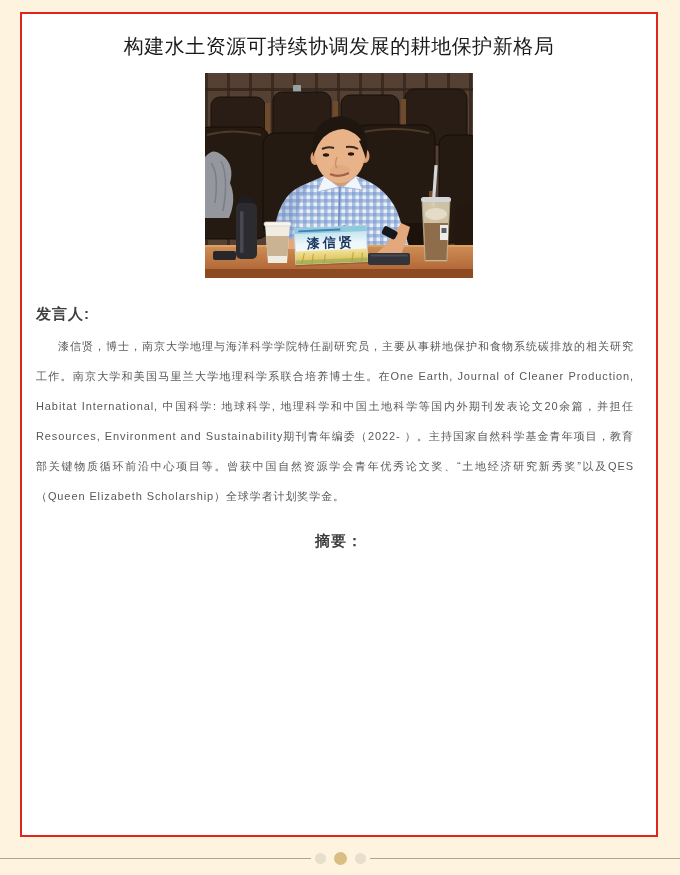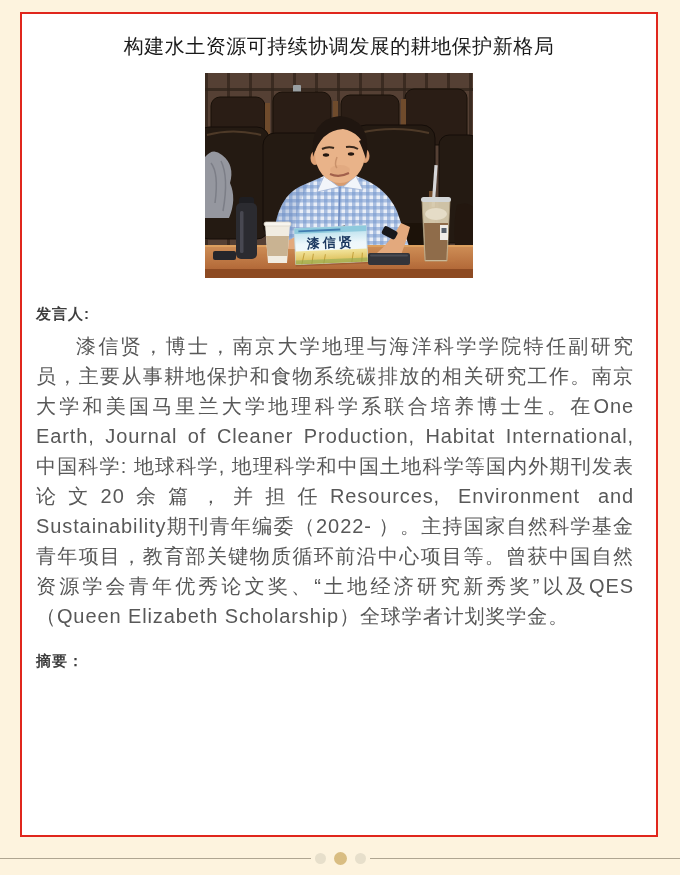--- a/index.html
+++ b/index.html
@@ -37,24 +37,24 @@
   .photo{
     width:268px;height:205px;margin:15px auto 0;
     overflow:hidden;background:#4f3a2f;
   }
   .photo svg{display:block;filter:blur(0.3px);}
   .sec-heading{
     margin:25px 0 0 0;
     font-size:15px;font-weight:bold;color:var(--heading-text);
     letter-spacing:1px;line-height:22px;
   }
-  .sec-heading.abstract{margin-top:19px;}
+  .sec-heading.abstract{margin-top:19px;text-align:center;}
   .body-para{
     margin:6px 8px 0 0;
-    font-size:20px;color:var(--body-text);
+    font-size:11px;color:var(--body-text);
     line-height:30px;letter-spacing:0.9px;
     text-align:justify;text-indent:2em;
   }
   .footer{
     position:absolute;left:0;right:0;top:845px;height:26px;
     display:flex;align-items:center;
   }
   .footer-line{flex:1;height:1px;background:var(--footer-line);}
   .dot{border-radius:50%;flex:0 0 auto;margin:0 4px;}
   .dot-1{width:11px;height:11px;background:var(--dot-side);}

